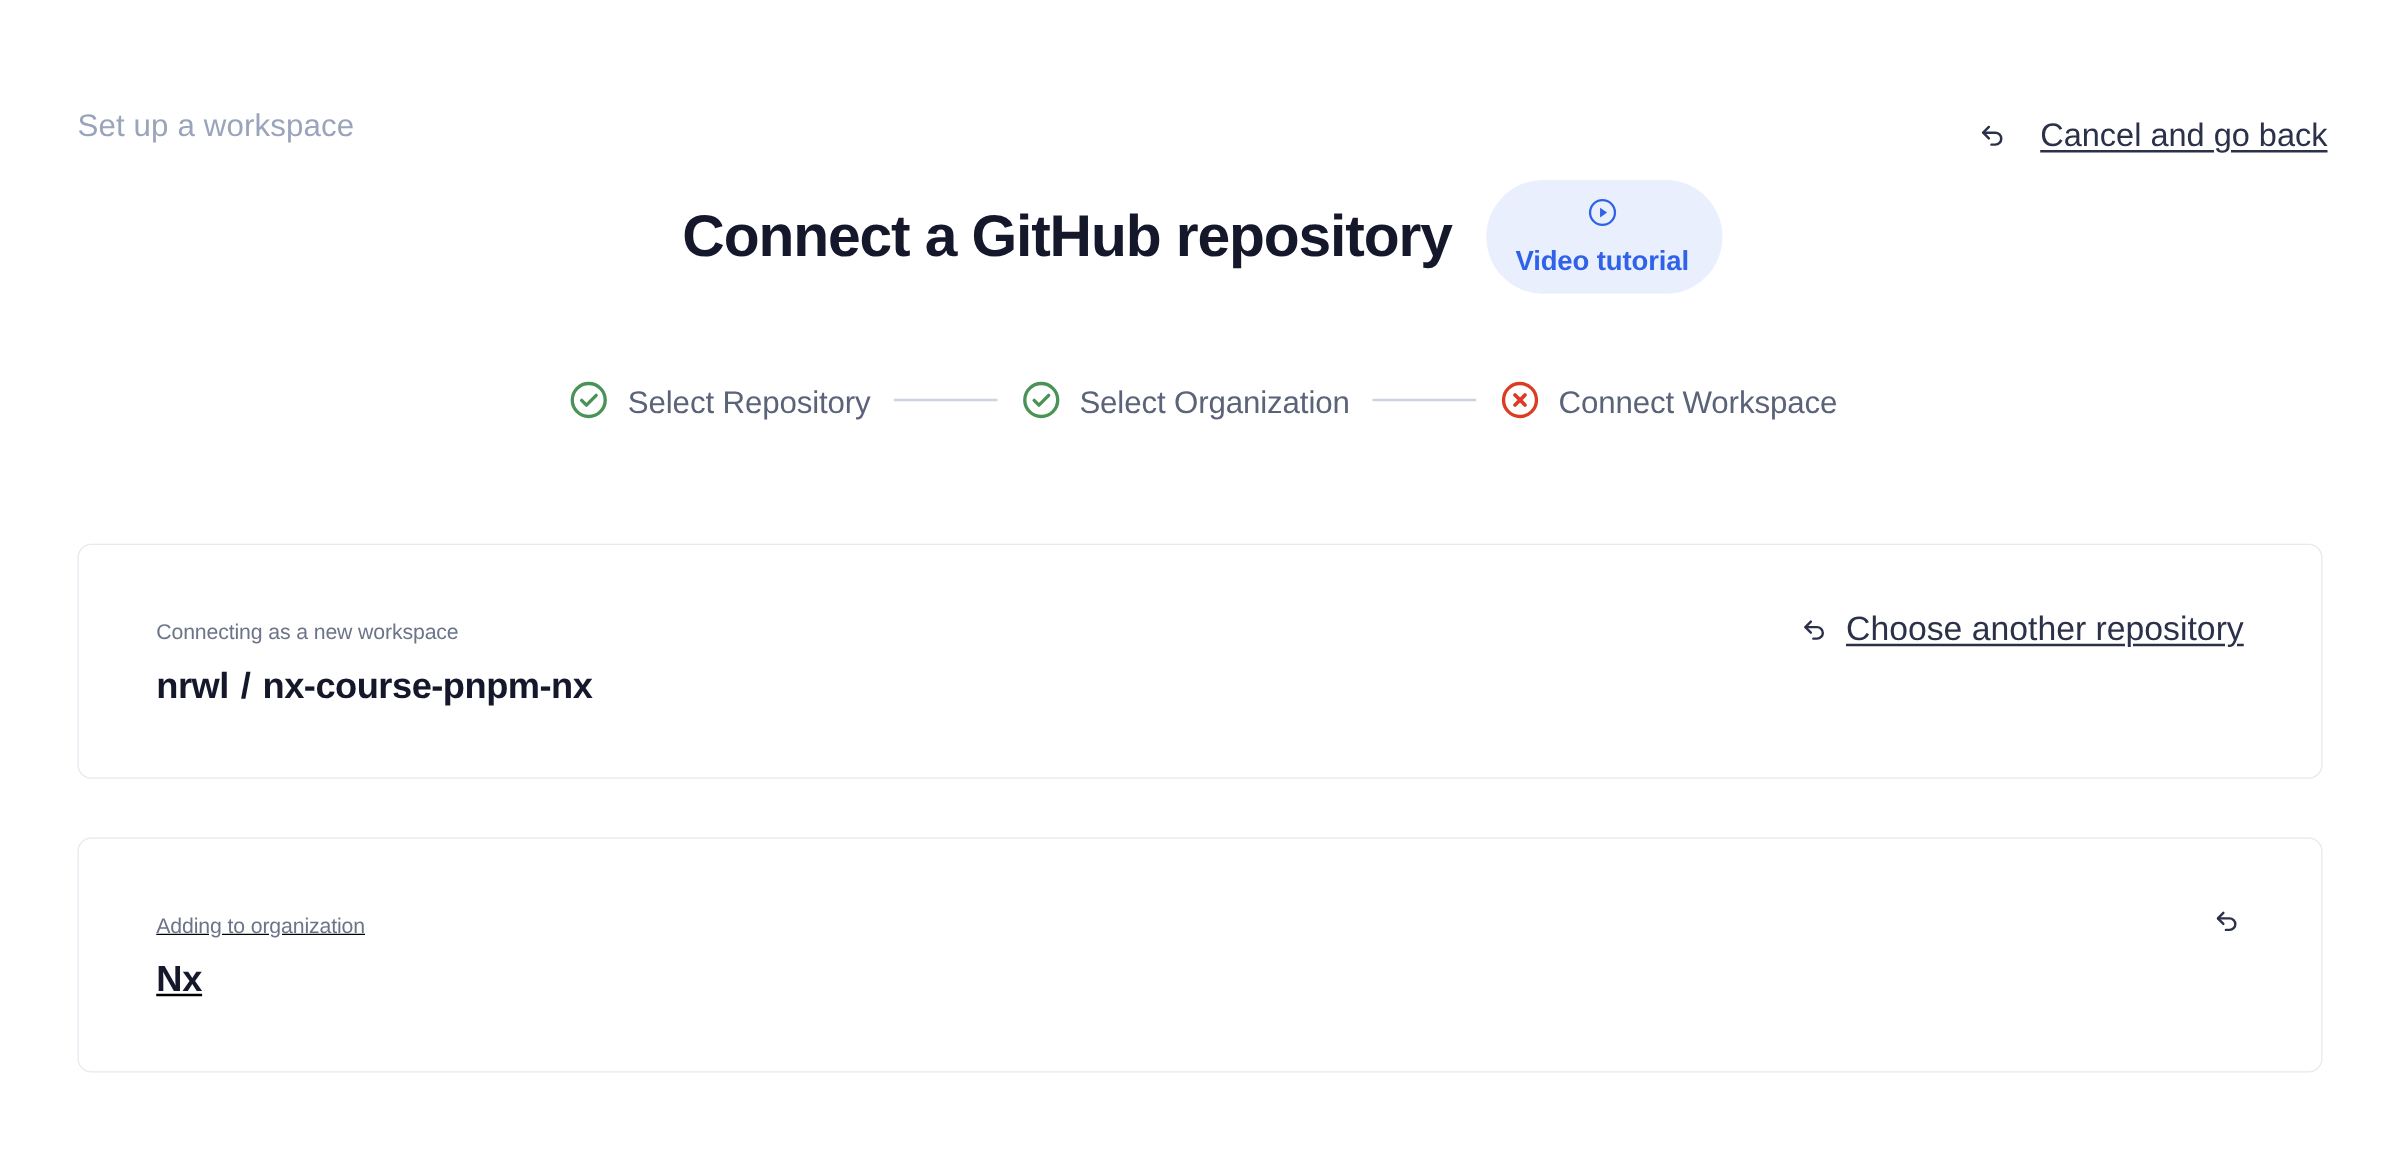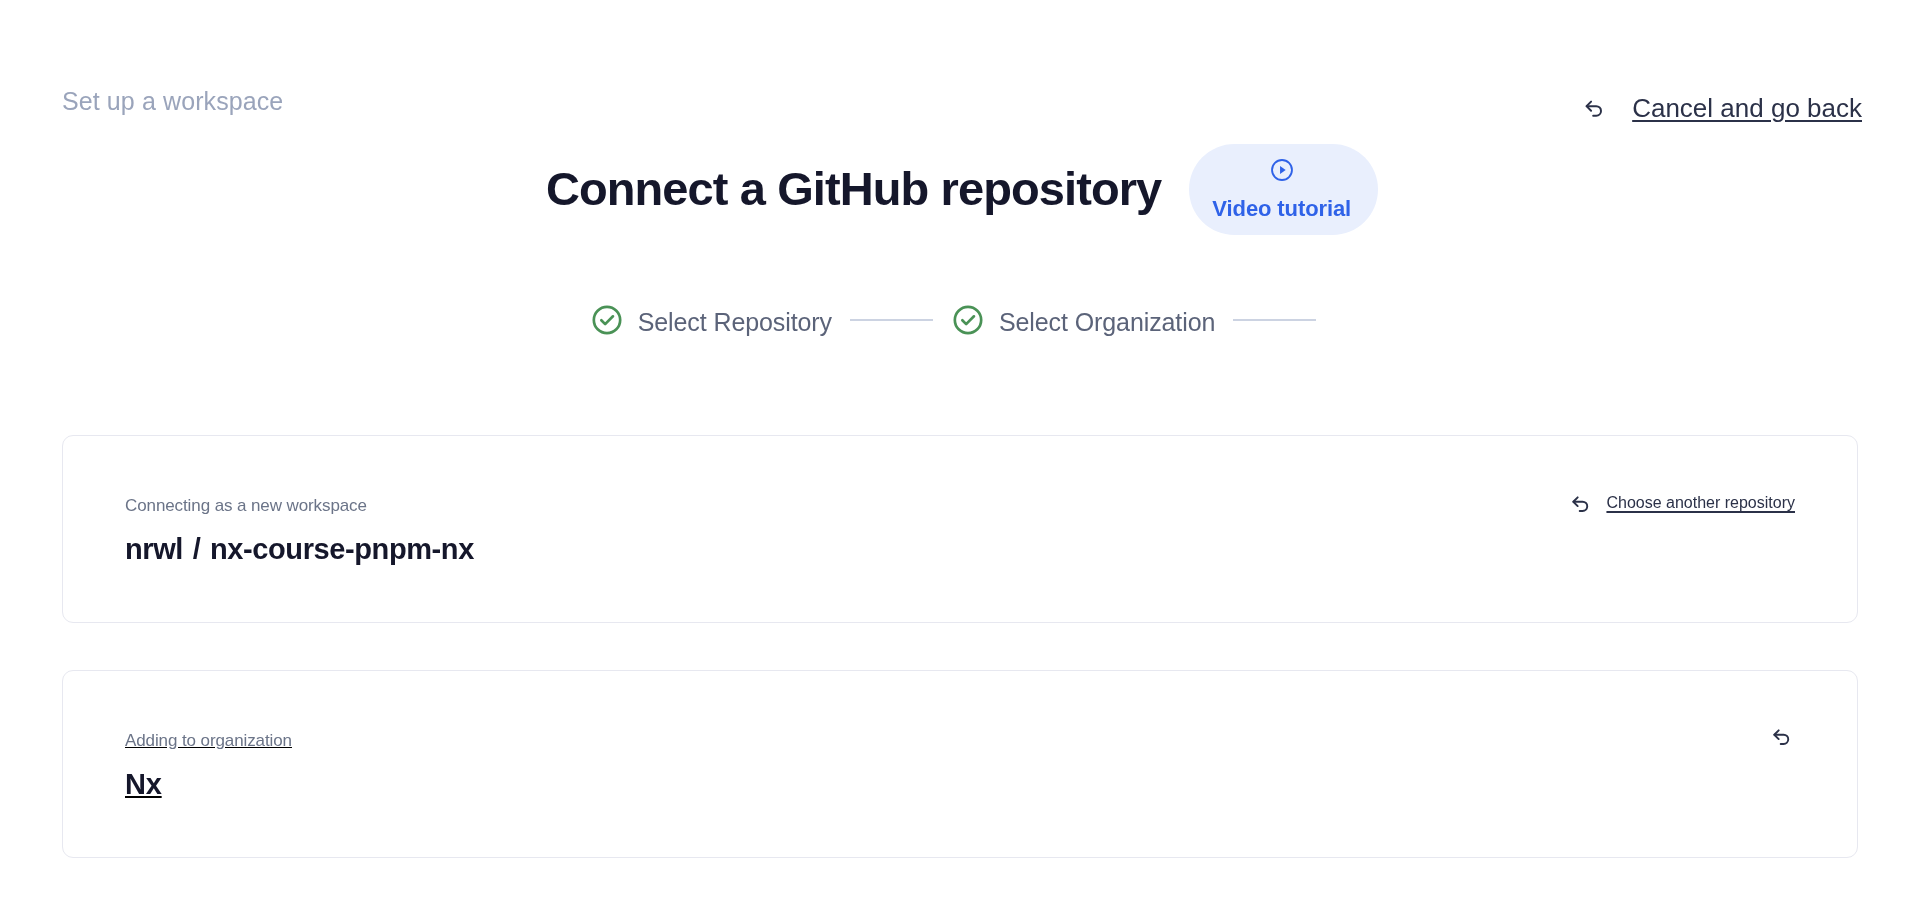--- a/index.html
+++ b/index.html
@@ -167,21 +167,21 @@
   .card-value.single { font-weight: 600; letter-spacing: -0.2px; }
 
   .card-action {
     position: absolute;
     right: 62px;
     top: 52px;
     display: inline-flex;
     align-items: center;
     gap: 12px;
     color: #2b3148;
-    font-size: 16px;
+    font-size: 27px;
     line-height: 30px;
     text-decoration: none;
     cursor: pointer;
     white-space: nowrap;
   }
   .card-action .label {
     text-decoration: underline;
     text-underline-offset: 3px;
     text-decoration-thickness: 1.5px;
   }
@@ -240,20 +240,29 @@
         <svg width="34" height="34" viewBox="0 0 24 24" fill="none">
           <circle cx="12" cy="12" r="9.3" stroke="#4a9256" stroke-width="1.9"></circle>
           <path d="M8 12.2l2.7 2.7L16.2 9.4" stroke="#4a9256" stroke-width="1.9" stroke-linecap="round" stroke-linejoin="round"></path>
         </svg>
       </span>
       <span class="step-label">Select Organization</span>
     </div>
 
     <div class="connector"></div>
 
+    <div class="step">
+      <span>
+        <svg width="34" height="34" viewBox="0 0 24 24" fill="none">
+          <circle cx="12" cy="12" r="9.3" stroke="#de3c22" stroke-width="1.9"></circle>
+          <path d="M9.2 9.2l5.6 5.6M14.8 9.2l-5.6 5.6" stroke="#de3c22" stroke-width="2.1" stroke-linecap="round"></path>
+        </svg>
+      </span>
+      <span class="step-label">Connect Workspace</span>
+    </div>
 
   </div>
 
   <section class="card card-1">
     <div class="card-inner">
       <div class="card-caption">Connecting as a new workspace</div>
       <div class="card-value">
         <span class="owner">nrwl</span>
         <span class="sep">/</span>
         <span class="repo">nx-course-pnpm-nx</span>

